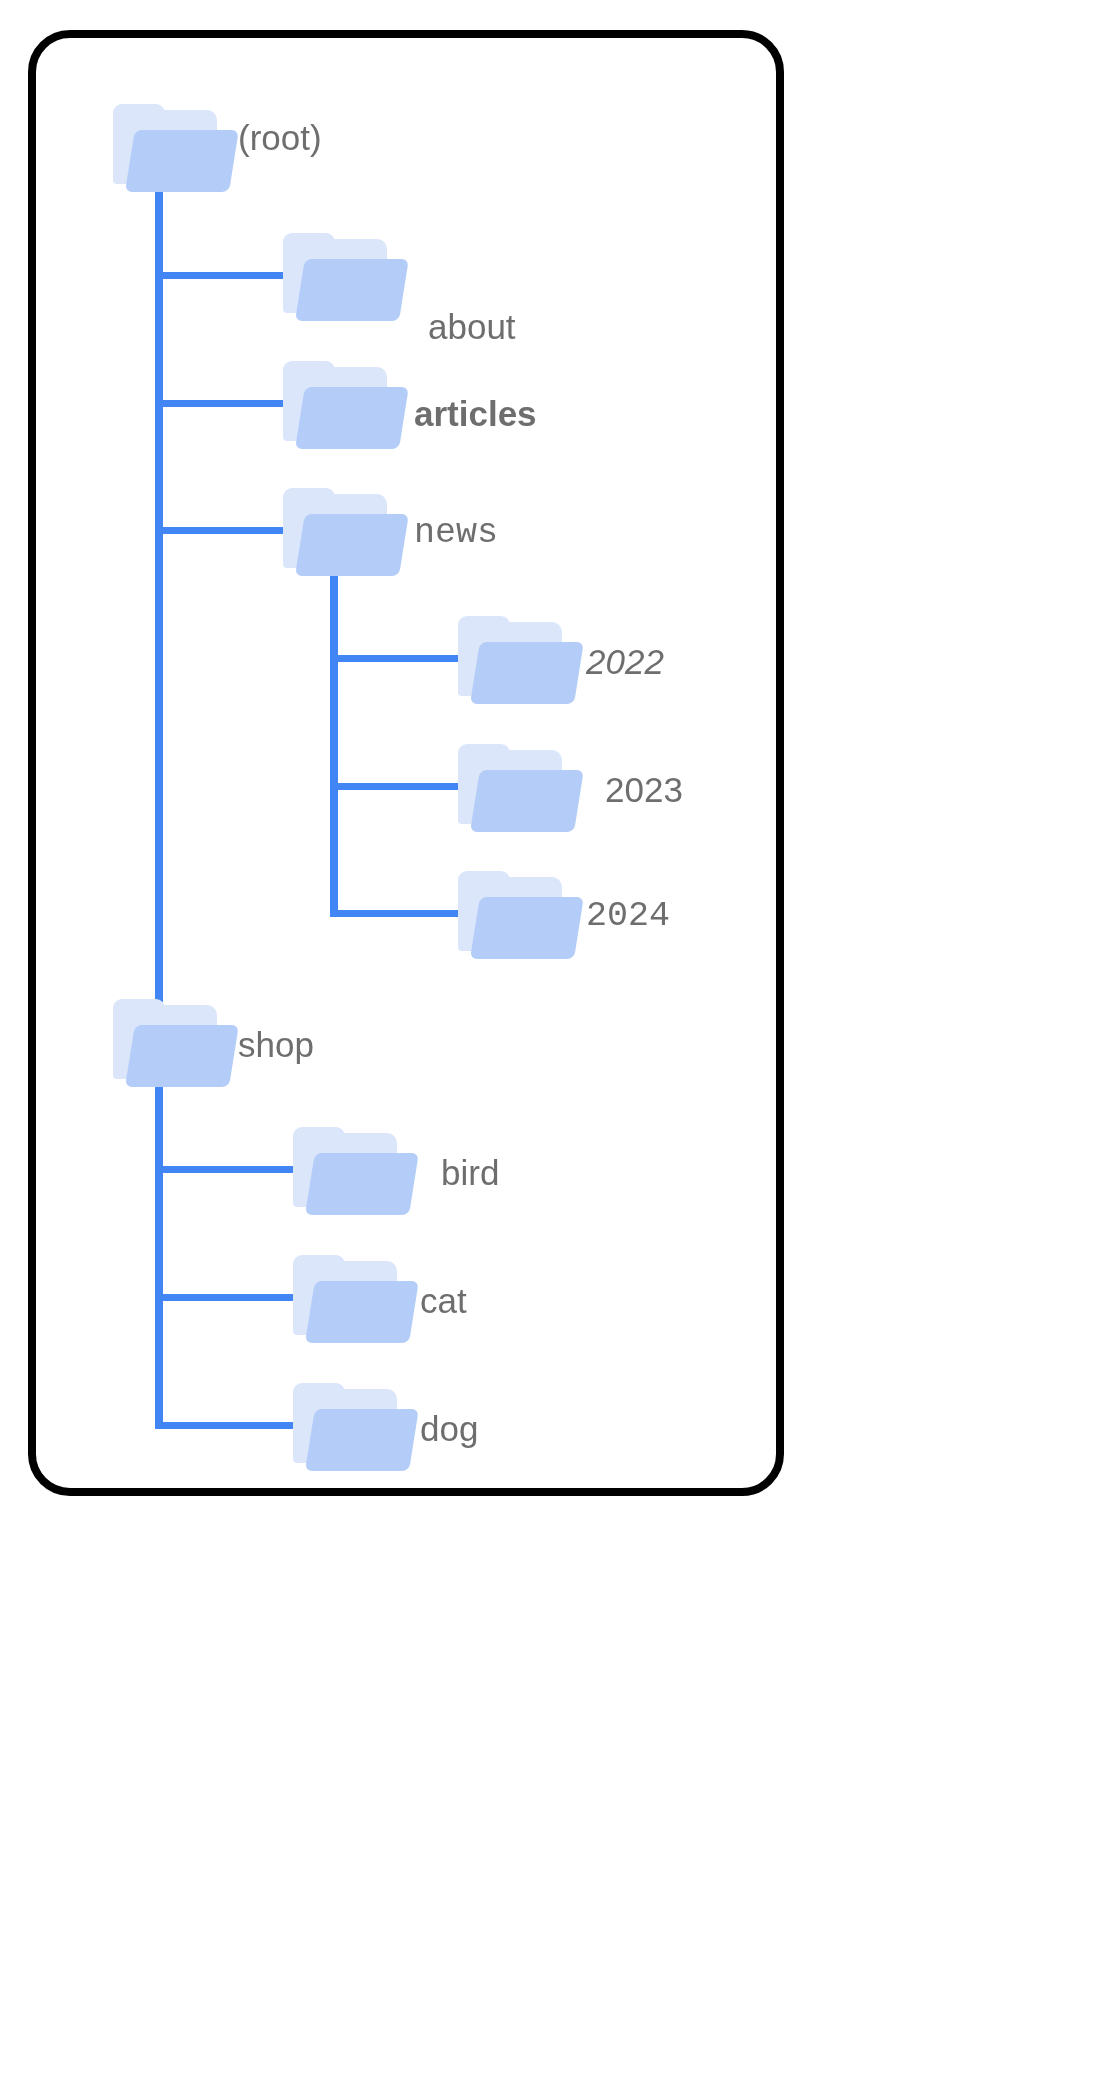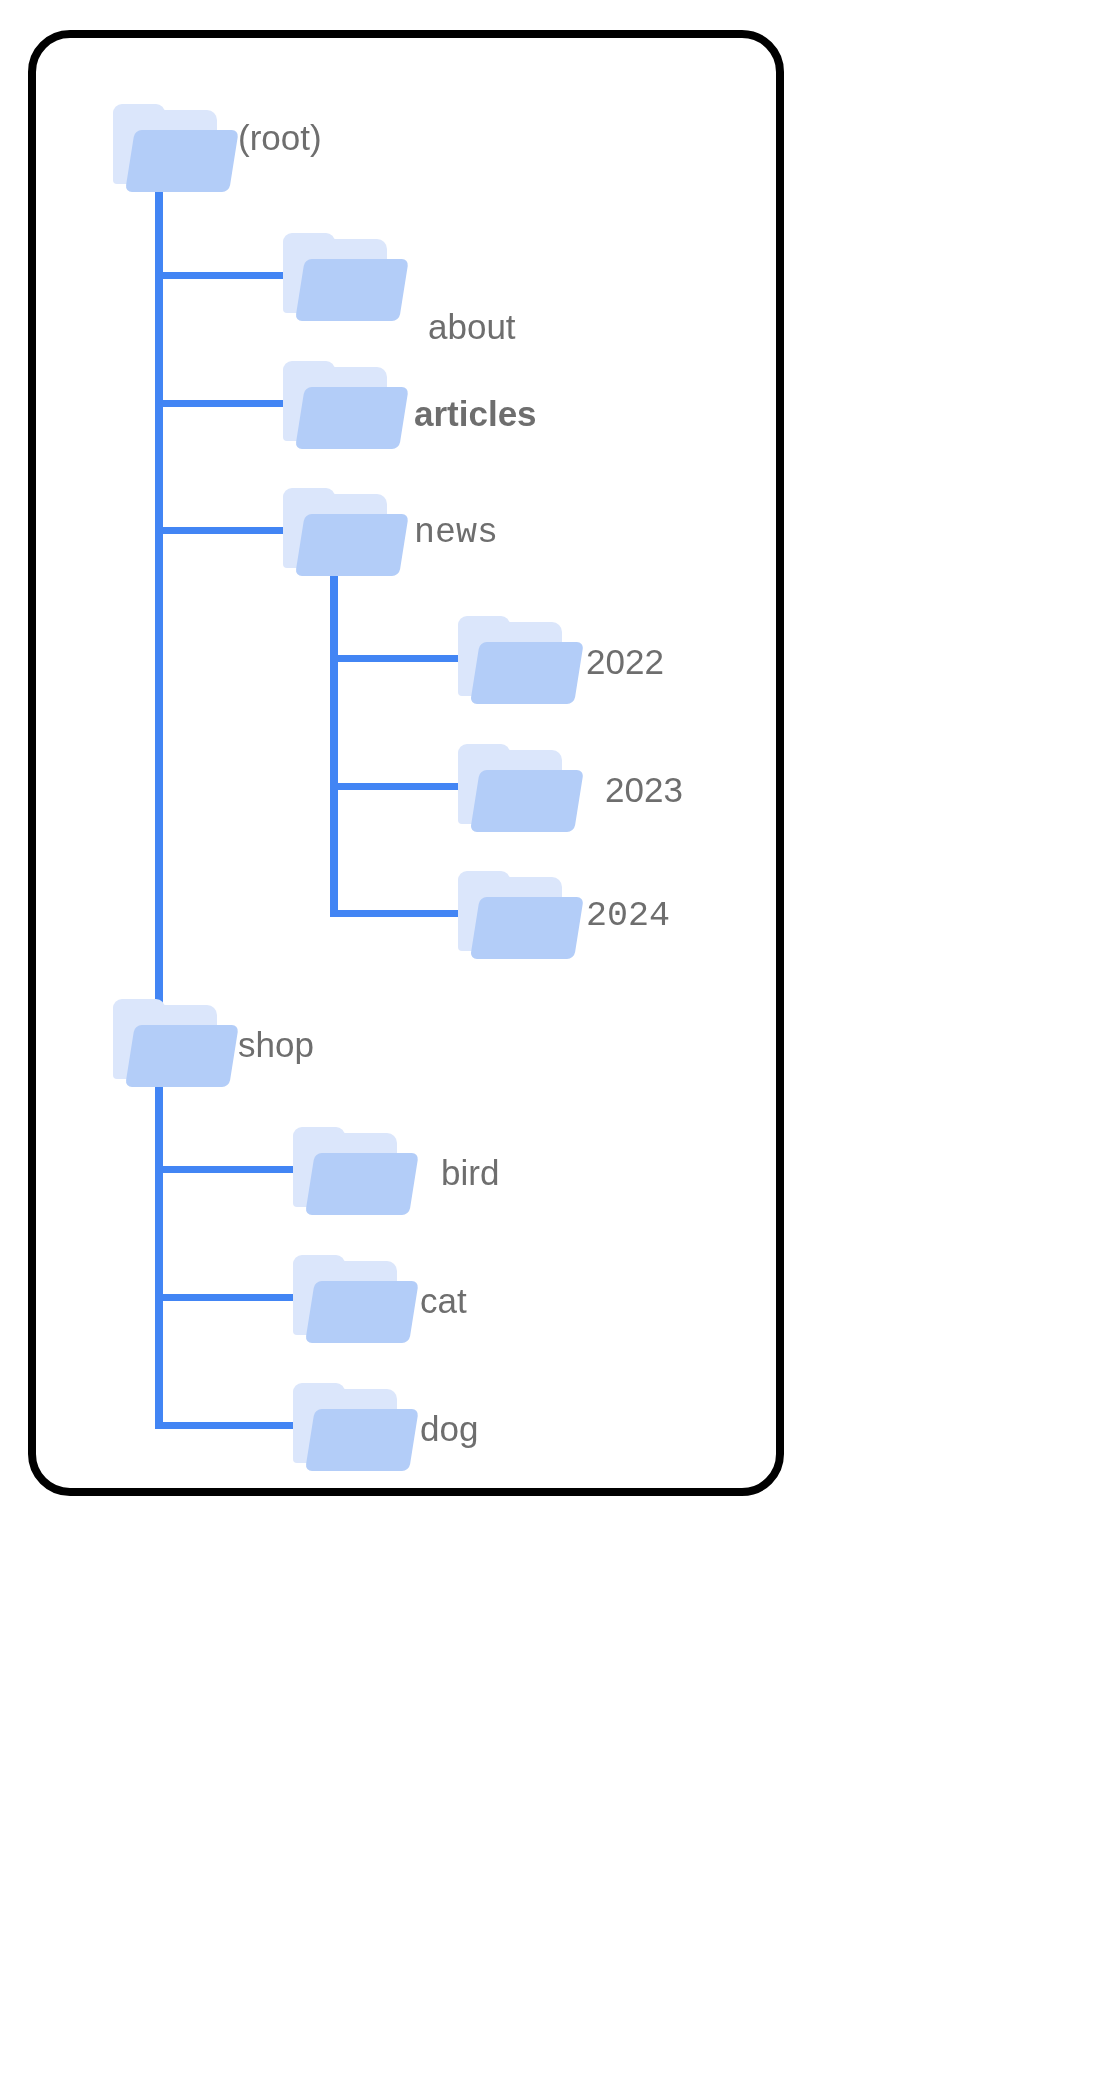--- a/index.html
+++ b/index.html
@@ -111,21 +111,21 @@
     <div class="tab"></div>
     <div class="front"></div>
   </div>
   <div class="label" style="left:414px; top:516px;font-family:Liberation Mono, monospace;">news</div>
 
   <div class="folder" style="left:450px; top:616px;">
     <div class="back"></div>
     <div class="tab"></div>
     <div class="front"></div>
   </div>
-  <div class="label" style="left:586px; top:644px;">2022</div>
+  <div class="label" style="left:586px; top:644px;font-style:italic;">2022</div>
 
   <div class="folder" style="left:450px; top:744px;">
     <div class="back"></div>
     <div class="tab"></div>
     <div class="front"></div>
   </div>
   <div class="label" style="left:586px; top:772px;margin-left:19px;">2023</div>
 
   <div class="folder" style="left:450px; top:871px;">
     <div class="back"></div>

